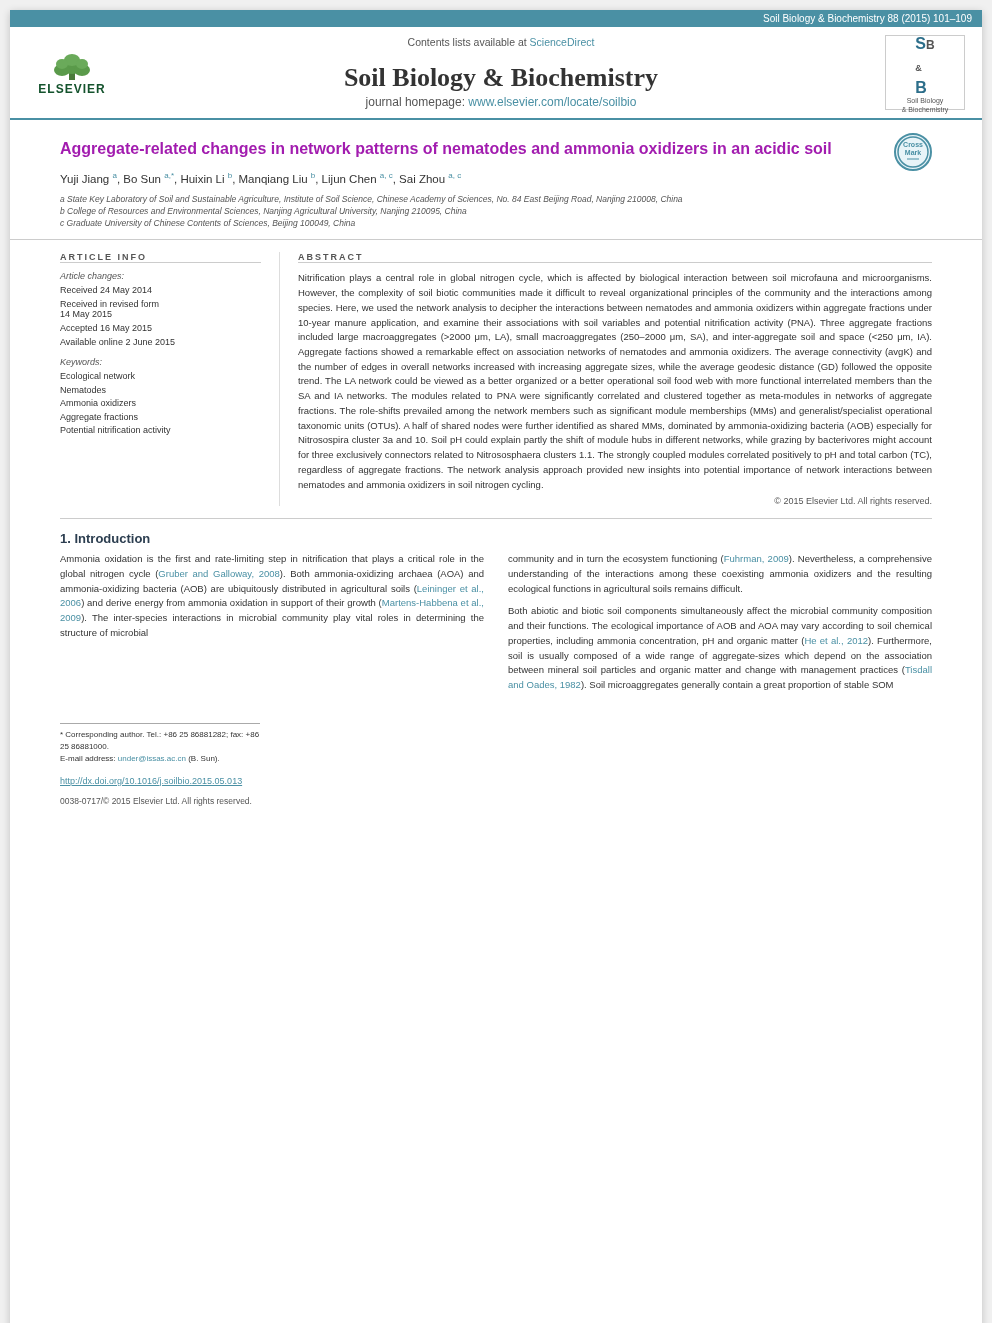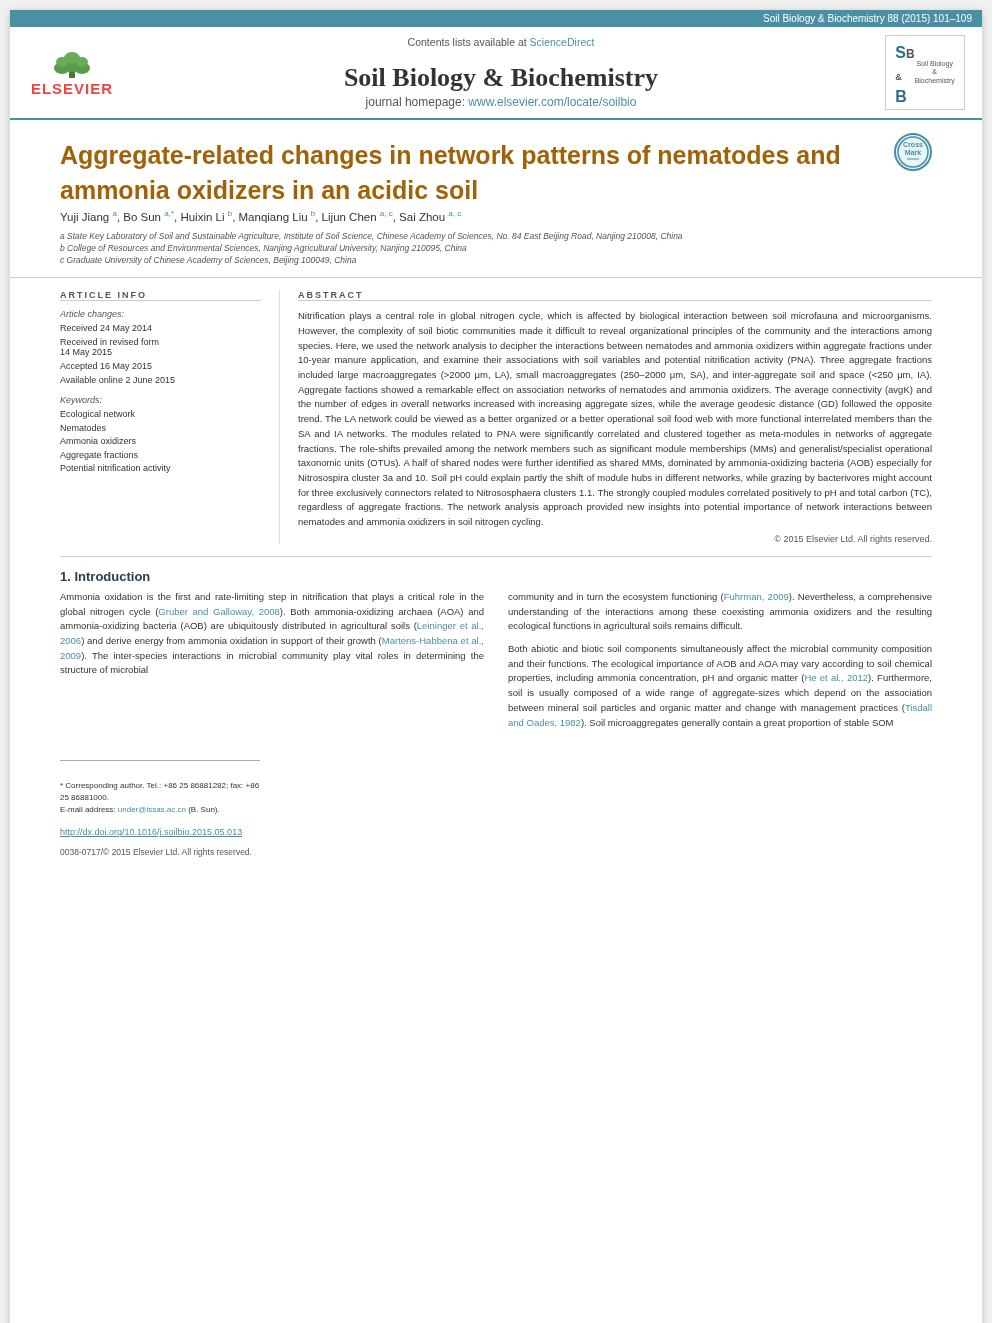--- a/index.html
+++ b/index.html
@@ -32,23 +32,23 @@
       align-items: center;
       gap: 10px;
     }
     .header-left {
       width: 100px;
       display: flex;
       flex-direction: column;
       align-items: center;
     }
     .elsevier-text {
-      font-size: 15px;
-      font-weight: bold;
-      color: #ef4444;
+      font-size: 12px;
+      font-weight: bold;
+      color: #14532d;
       font-family: Arial, sans-serif;
       letter-spacing: 1px;
     }
     .header-center {
       flex: 1;
       text-align: center;
     }
     .header-center .contents-line {
       font-size: 10.5px;
       color: #555;
@@ -80,21 +80,21 @@
       width: 90px;
       display: flex;
       flex-direction: column;
       align-items: center;
     }
     .journal-logo-box {
       width: 80px;
       height: 75px;
       border: 1px solid #ccc;
       display: flex;
-      flex-direction: row;
+      flex-direction: column;
       align-items: center;
       justify-content: center;
       background: #fff;
       padding: 10px;
     }
     .journal-logo-box .logo-text {
       font-size: 22px;
       font-weight: bold;
       color: #4a90a4;
       line-height: 1;
@@ -105,25 +105,26 @@
       color: #555;
       text-align: center;
       line-height: 1.2;
       font-family: Arial, sans-serif;
     }
     .article-header {
       padding: 18px 50px 10px 50px;
       border-bottom: 1px solid #ccc;
     }
     .article-title {
-      font-size: 25px;
-      font-weight: bold;
-      color: #a16207;
+      font-size: 16px;
+      font-weight: bold;
+      color: #a21caf;
       font-family: Arial, sans-serif;
       line-height: 1.4;
+      margin-bottom: 10px;
     }
     .crossmark {
       float: right;
       margin-left: 10px;
       margin-top: -5px;
     }
     .crossmark-circle {
       width: 38px;
       height: 38px;
       border-radius: 50%;
@@ -333,21 +334,21 @@
   <div class="article-header">
     <div style="display:flex; align-items:flex-start;">
       <div style="flex:1;">
         <div class="article-title">Aggregate-related changes in network patterns of nematodes and ammonia oxidizers in an acidic soil</div>
         <div class="authors-line">
           Yuji Jiang <sup>a</sup>, Bo Sun <sup>a,*</sup>, Huixin Li <sup>b</sup>, Manqiang Liu <sup>b</sup>, Lijun Chen <sup>a, c</sup>, Sai Zhou <sup>a, c</sup>
         </div>
         <div class="affiliations">
           <div class="affiliation">a State Key Laboratory of Soil and Sustainable Agriculture, Institute of Soil Science, Chinese Academy of Sciences, No. 84 East Beijing Road, Nanjing 210008, China</div>
           <div class="affiliation">b College of Resources and Environmental Sciences, Nanjing Agricultural University, Nanjing 210095, China</div>
-          <div class="affiliation">c Graduate University of Chinese Academy of Sciences, Beijing 100049, China</div>
+          <div class="affiliation">c Graduate University of Chinese Contents of Sciences, Beijing 100049, China</div>
         </div>
       </div>
       <div class="crossmark">
         <div class="crossmark-circle" style="font-size:11px; flex-direction:column; text-align:center; line-height:1;">
           <svg width="34" height="34" viewBox="0 0 34 34">
             <circle cx="17" cy="17" r="15" fill="#e8f4f8" stroke="#4a90a4" stroke-width="1.5"></circle>
             <text x="17" y="12" text-anchor="middle" font-size="7" fill="#4a90a4" font-family="Arial" font-weight="bold">Cross</text>
             <text x="17" y="20" text-anchor="middle" font-size="7" fill="#4a90a4" font-family="Arial" font-weight="bold">Mark</text>
             <line x1="11" y1="24" x2="23" y2="24" stroke="#4a90a4" stroke-width="1"></line>
           </svg>
@@ -409,21 +410,21 @@
       <p class="body-text">
         community and in turn the ecosystem functioning (<a href="#" class="ref-link">Fuhrman, 2009</a>). Nevertheless, a comprehensive understanding of the interactions among these coexisting ammonia oxidizers and the resulting ecological functions in agricultural soils remains difficult.
       </p>
       <p class="body-text" style="margin-top:8px;">
         Both abiotic and biotic soil components simultaneously affect the microbial community composition and their functions. The ecological importance of AOB and AOA may vary according to soil chemical properties, including ammonia concentration, pH and organic matter (<a href="#" class="ref-link">He et al., 2012</a>). Furthermore, soil is usually composed of a wide range of aggregate-sizes which depend on the association between mineral soil particles and organic matter and change with management practices (<a href="#" class="ref-link">Tisdall and Oades, 1982</a>). Soil microaggregates generally contain a great proportion of stable SOM
       </p>
     </div>
   </div>
 
   <div style="margin-top:30px; padding: 0 50px;">
-    <div style="width:200px; border-top:1px solid #aaa; padding-top:19px;margin-top:26px;">
+    <div style="width:200px; border-top:1px solid #aaa; padding-top:5px;margin-top:26px;">
       <div class="footnote-text">* Corresponding author. Tel.: +86 25 86881282; fax: +86 25 86881000.</div>
       <div class="footnote-text">
         E-mail address: <a href="#" class="ref-link">under@issas.ac.cn</a> (B. Sun).
       </div>
     </div>
     <div style="margin-top:5px;">
       <a href="#" class="doi-text">http://dx.doi.org/10.1016/j.soilbio.2015.05.013</a>
     </div>
     <div style="margin-top:2px;">
       <span class="issn-text">0038-0717/© 2015 Elsevier Ltd. All rights reserved.</span>

